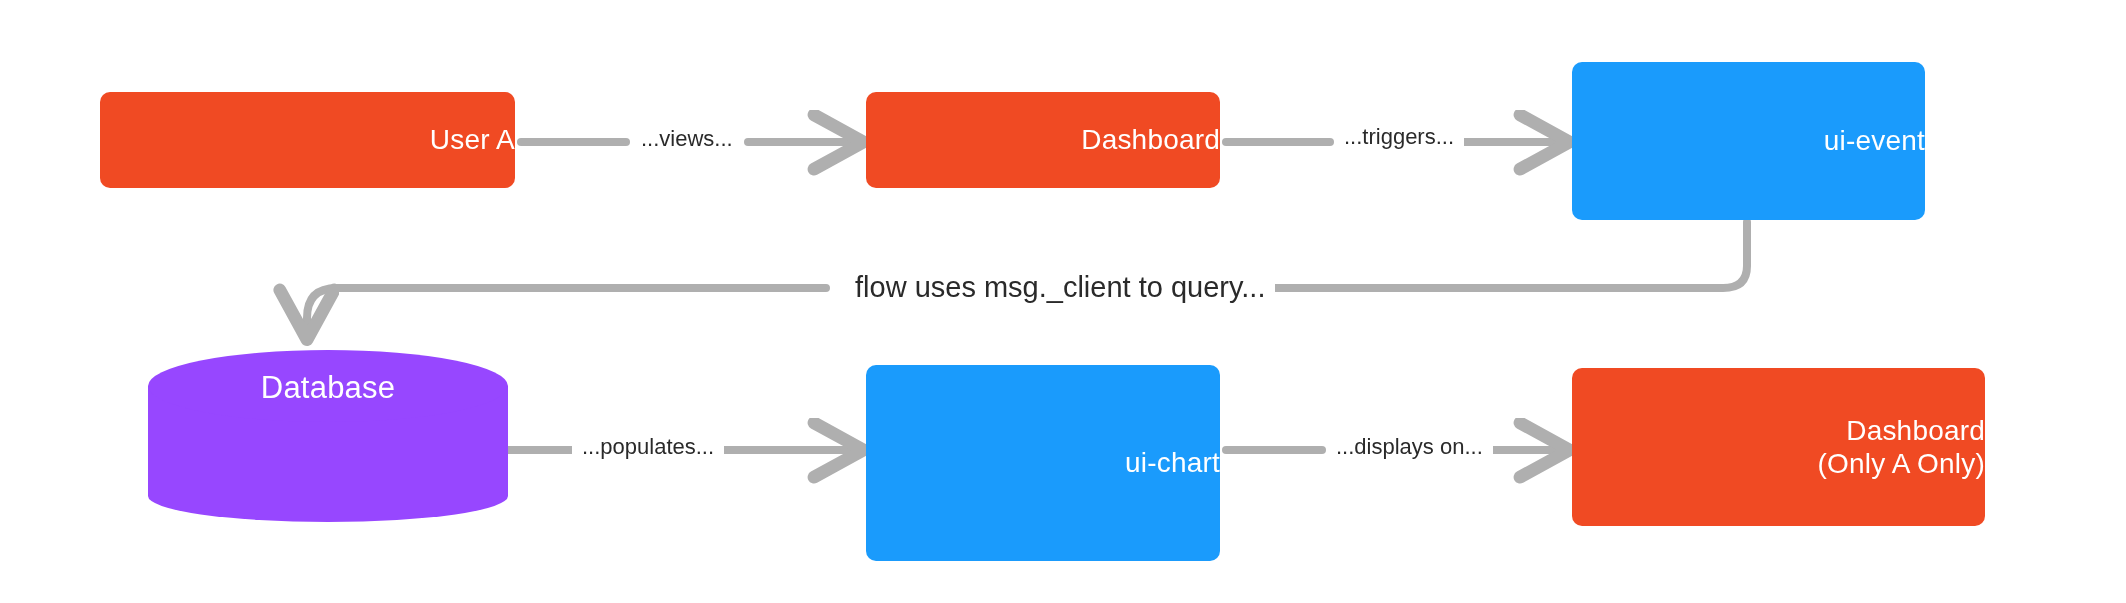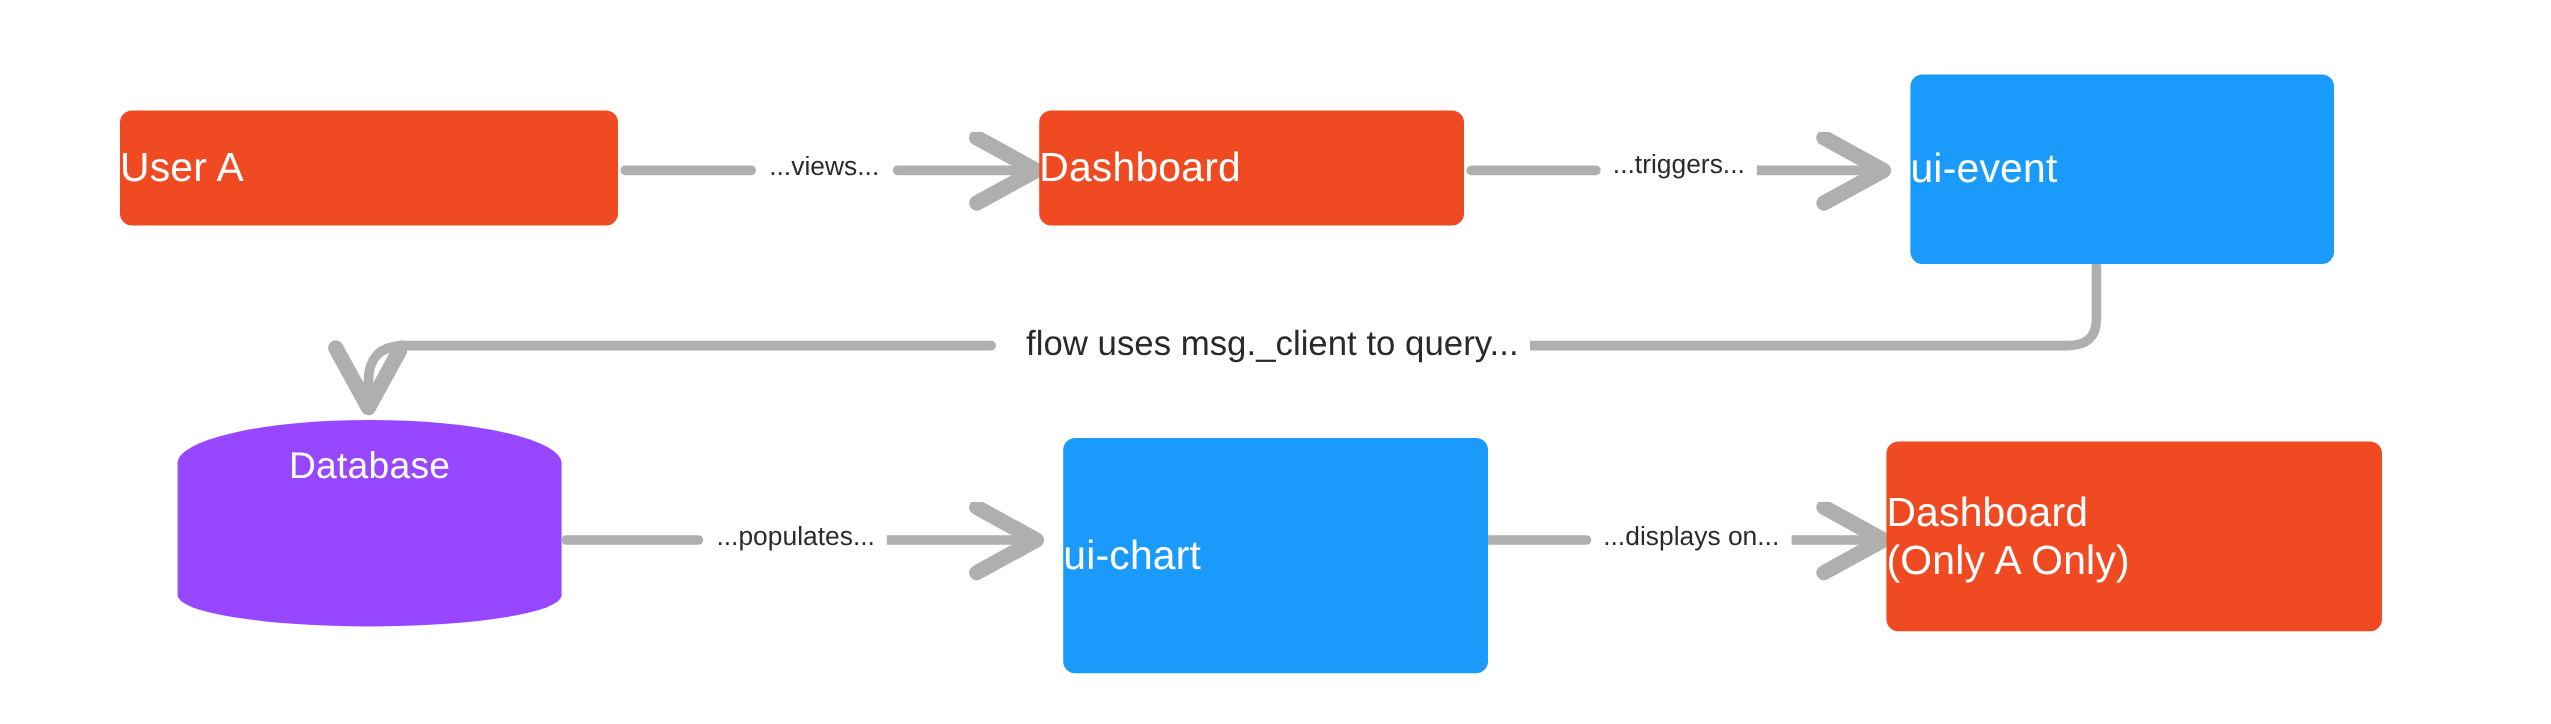--- a/index.html
+++ b/index.html
@@ -14,33 +14,33 @@
     position: relative;
     width: 2126px;
     height: 603px;
     background: #ffffff;
     overflow: hidden;
   }
   .node {
     position: absolute;
     display: flex;
     flex-direction: column;
-    align-items: flex-start;
+    align-items: flex-end;
     justify-content: center;
     border-radius: 10px;
     color: #ffffff;
-    font-size: 34px;
+    font-size: 28px;
     line-height: 1.18;
     letter-spacing: 0.2px;
     text-align: center;
     box-sizing: border-box;
     user-select: none;
   }
   .node.orange { background: #F04A23; }
-  .node.blue   { background: #1A9BFC; margin-left: 20px; }
+  .node.blue   { background: #1A9BFC; }
 
   .node-line { display: block; white-space: nowrap; }
 
   
   .cylinder {
     position: absolute;
     user-select: none;
   }
   .cyl-body {
     position: absolute;
@@ -126,37 +126,37 @@
       <line x1="1468" y1="450" x2="1568" y2="450" stroke="#AFAFAF" stroke-width="8" stroke-linecap="round" marker-end="url(#arrowhead)"></line>
     </g>
   </svg>
 
   <div class="edge-label" style="left:631px; top:126px;">...views...</div>
 
   <div class="edge-label" style="left:1334px; top:124px;">...triggers...</div>
 
   <div class="edge-label big" style="left:845px; top:271px;">flow uses msg._client to query...</div>
 
-  <div class="edge-label" style="left:587px; top:434px;">...populates...</div>
+  <div class="edge-label" style="left:572px; top:434px;">...populates...</div>
 
   <div class="edge-label" style="left:1326px; top:434px;text-align:center;">...displays on...</div>
 
   <div class="node orange" style="left:100px; top:92px; width:415px; height:96px;">
     <span class="node-line">User A</span>
   </div>
 
   <div class="node orange" style="left:866px; top:92px; width:354px; height:96px;">
     <span class="node-line">Dashboard</span>
   </div>
 
   <div class="node blue" style="left:1572px; top:62px; width:353px; height:158px;">
     <span class="node-line">ui-event</span>
   </div>
 
-  <div class="cylinder" style="left:148px; top:350px; width:320px; height:172px;">
+  <div class="cylinder" style="left:148px; top:350px; width:360px; height:172px;">
     <div class="cyl-body" style="top:36px; height:136px;"></div>
     <div class="cyl-top" style="top:0px; height:72px;"></div>
     <div class="cyl-label" style="top:20px;">Database</div>
   </div>
 
   <div class="node blue" style="left:866px; top:365px; width:354px; height:196px;">
     <span class="node-line">ui-chart</span>
   </div>
 
   <div class="node orange" style="left:1572px; top:368px; width:413px; height:158px;">

